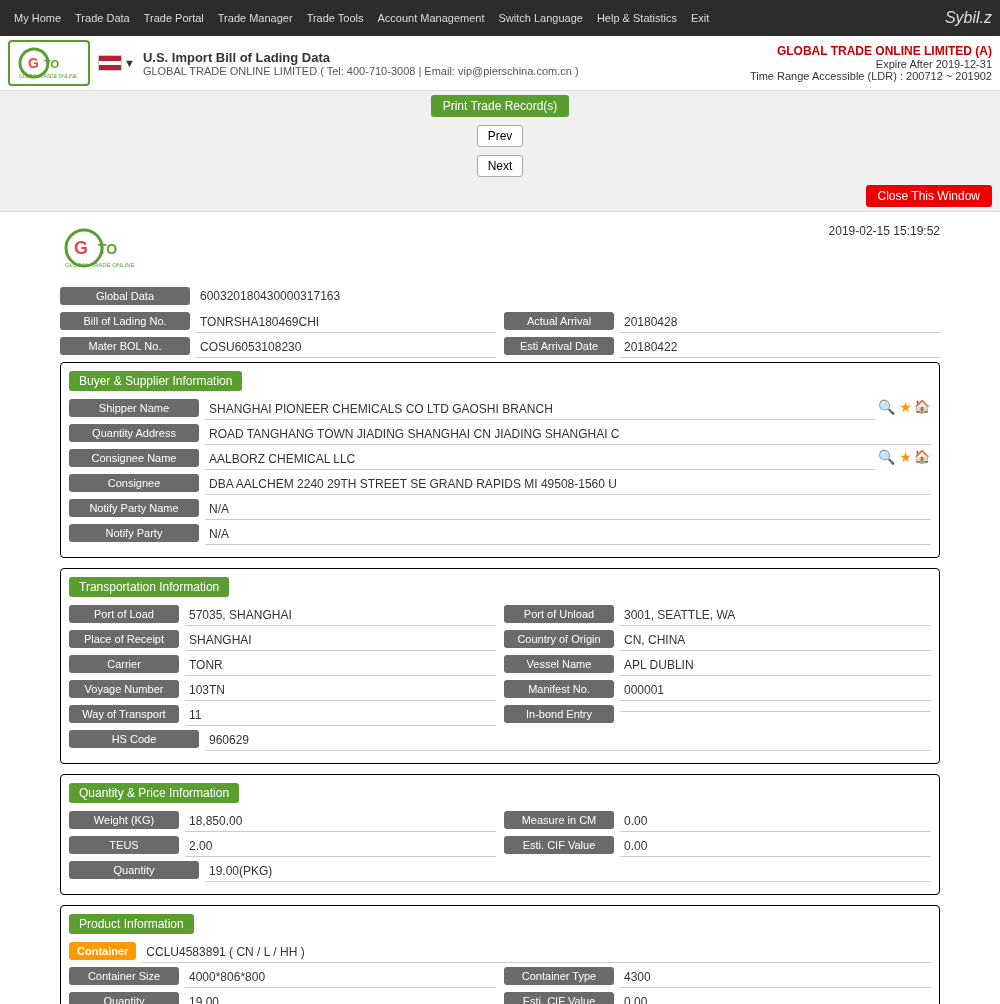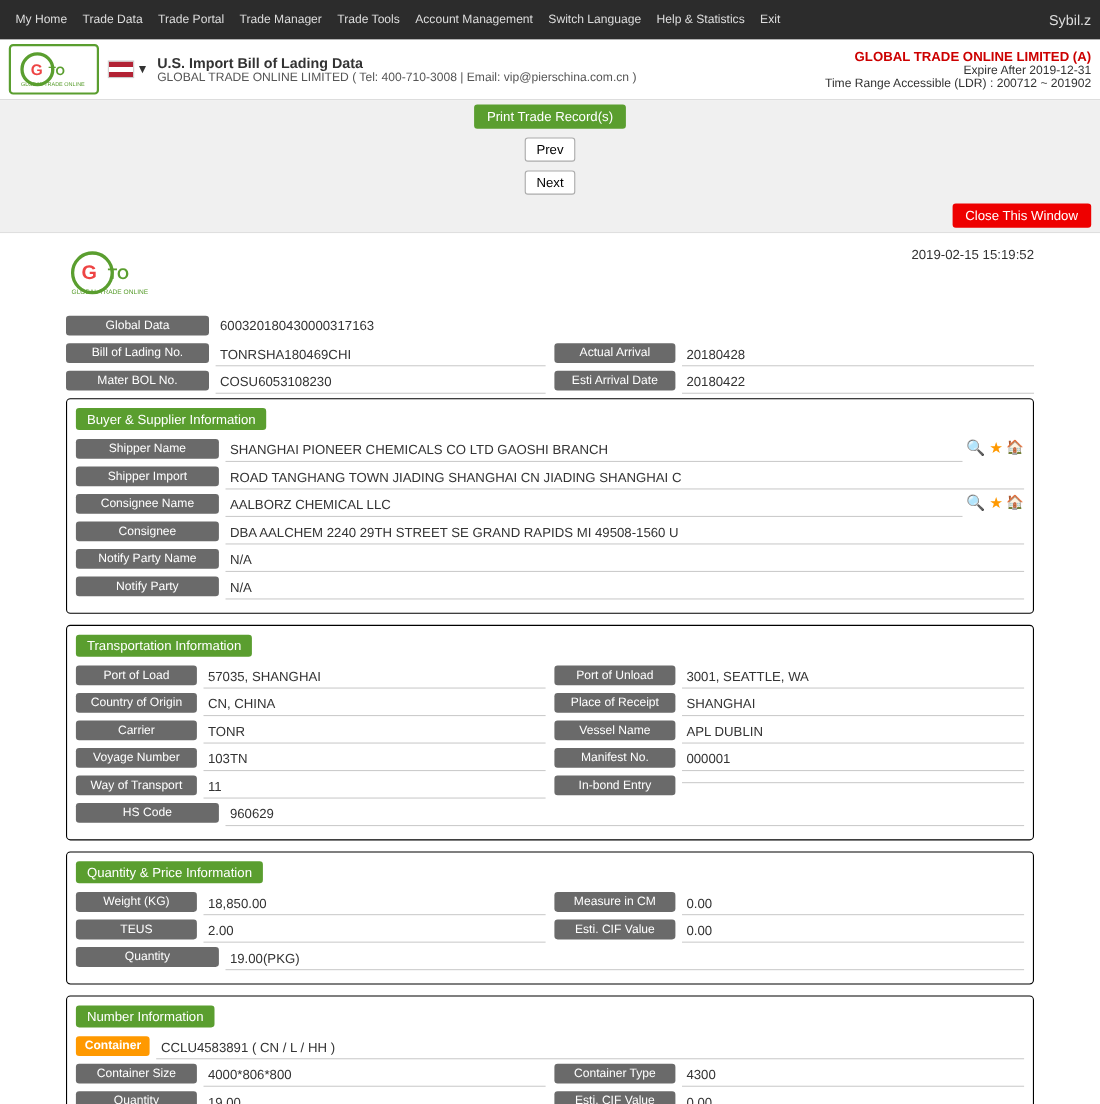--- a/index.html
+++ b/index.html
@@ -18,21 +18,21 @@
     }
     .top-nav-left { display: flex; gap: 2px; }
     .top-nav-item {
       padding: 2px 6px;
       cursor: pointer;
       display: flex;
       align-items: center;
       gap: 2px;
       color: #ddd;
     }
-    .top-nav-right { color: #ddd; font-size: 13px; }
+    .top-nav-right { color: #ddd; font-size: 16px; font-style: italic; }
 
     
     .header {
       background: #fff;
       border-bottom: 1px solid #ddd;
       display: flex;
       align-items: center;
       padding: 4px 8px;
       justify-content: space-between;
     }
@@ -358,21 +358,21 @@
       <span class="field-label">Shipper Name</span>
       <span class="field-value field-value-wide">SHANGHAI PIONEER CHEMICALS CO LTD GAOSHI BRANCH</span>
       <div class="action-icons">
         <span class="search-icon">🔍</span>
         <span class="star-icon">★</span>
         <span class="home-icon">🏠</span>
       </div>
     </div>
 
     <div class="field-row">
-      <span class="field-label">Shipper Import</span>
+      <span class="field-label">Quantity Address</span>
       <span class="field-value field-value-wide">ROAD TANGHANG TOWN JIADING SHANGHAI CN JIADING SHANGHAI C</span>
     </div>
 
     <div class="field-row">
       <span class="field-label">Consignee Name</span>
       <span class="field-value field-value-wide">AALBORZ CHEMICAL LLC</span>
       <div class="action-icons">
         <span class="search-icon">🔍</span>
         <span class="star-icon">★</span>
         <span class="home-icon">🏠</span>
@@ -404,27 +404,27 @@
         <span class="field-value-sm">57035, SHANGHAI</span>
       </div>
       <div class="field-half">
         <span class="field-label-sm">Port of Unload</span>
         <span class="field-value-sm">3001, SEATTLE, WA</span>
       </div>
     </div>
 
     <div class="field-row-2col">
       <div class="field-half">
+        <span class="field-label-sm">Place of Receipt</span>
+        <span class="field-value-sm">SHANGHAI</span>
+      </div>
+      <div class="field-half">
         <span class="field-label-sm">Country of Origin</span>
         <span class="field-value-sm">CN, CHINA</span>
       </div>
-      <div class="field-half">
-        <span class="field-label-sm">Place of Receipt</span>
-        <span class="field-value-sm">SHANGHAI</span>
-      </div>
     </div>
 
     <div class="field-row-2col">
       <div class="field-half">
         <span class="field-label-sm">Carrier</span>
         <span class="field-value-sm">TONR</span>
       </div>
       <div class="field-half">
         <span class="field-label-sm">Vessel Name</span>
         <span class="field-value-sm">APL DUBLIN</span>
@@ -484,21 +484,21 @@
       </div>
     </div>
 
     <div class="field-row">
       <span class="field-label">Quantity</span>
       <span class="field-value">19.00(PKG)</span>
     </div>
   </div>
 
   <div class="section-box">
-    <div class="section-title">Number Information</div>
+    <div class="section-title">Product Information</div>
 
     
     <div class="field-row">
       <span class="container-badge">Container</span>
       <span class="field-value">CCLU4583891 ( CN / L / HH )</span>
     </div>
 
     <div class="field-row-2col">
       <div class="field-half">
         <span class="field-label-sm">Container Size</span>

